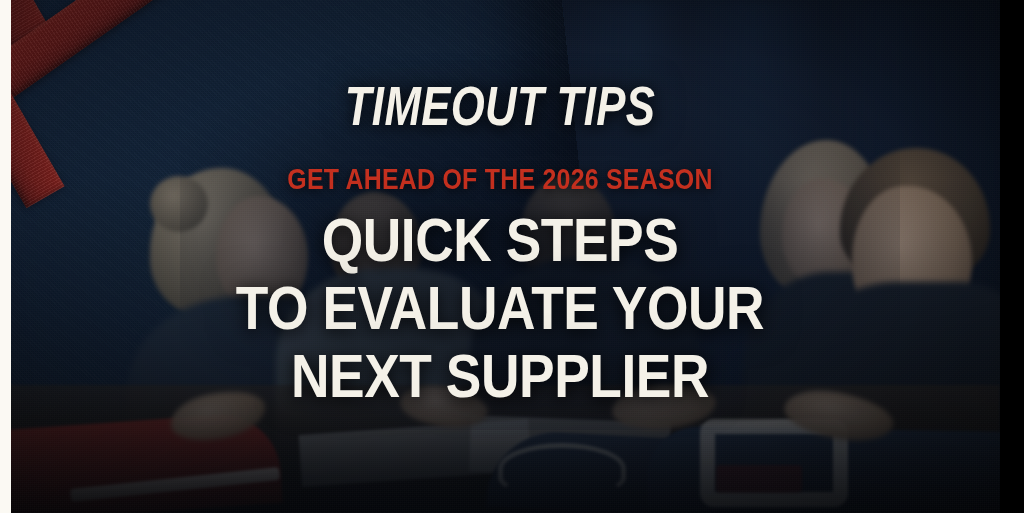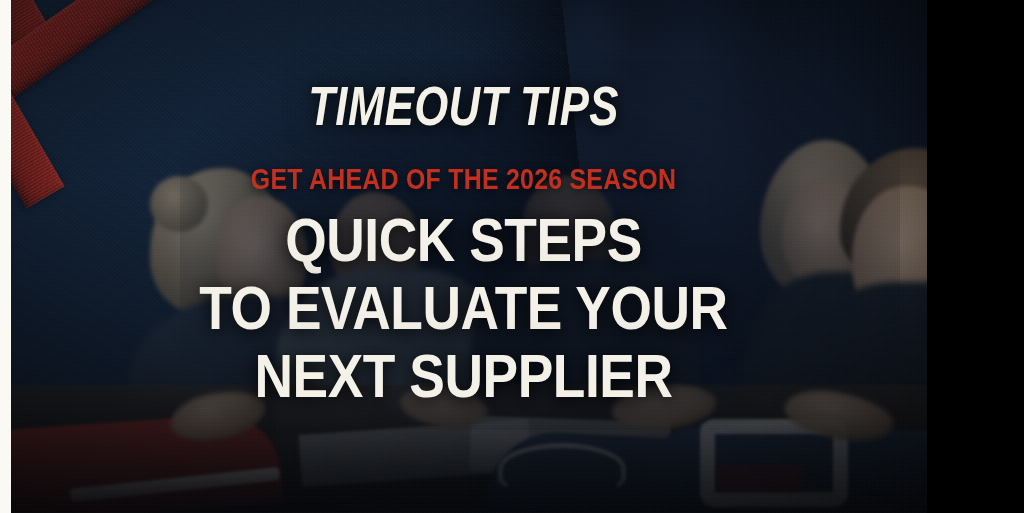--- a/index.html
+++ b/index.html
@@ -6,21 +6,21 @@
     margin: 0;
     padding: 0;
     background: #000;
   }
   body {
     font-family: "Liberation Sans", sans-serif;
   }
 
   .banner {
     position: relative;
-    width: 927px;
+    width: 1000px;
     height: 513px;
     overflow: hidden;
     background: #0a1426;
   }
 
   
   .photo {
     position: absolute;
     inset: 0;
     overflow: hidden;

